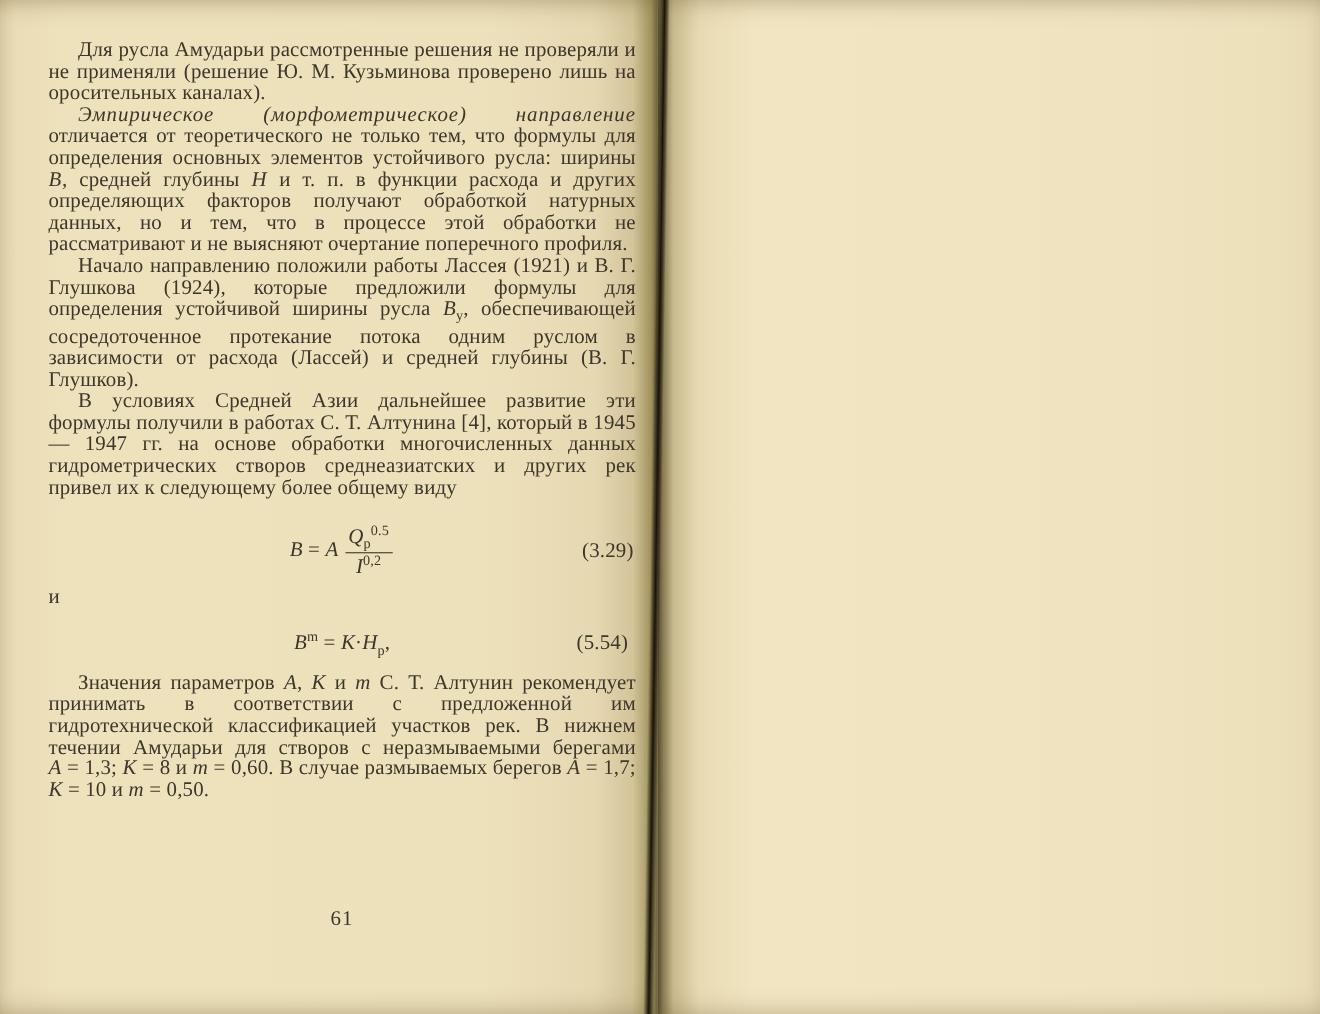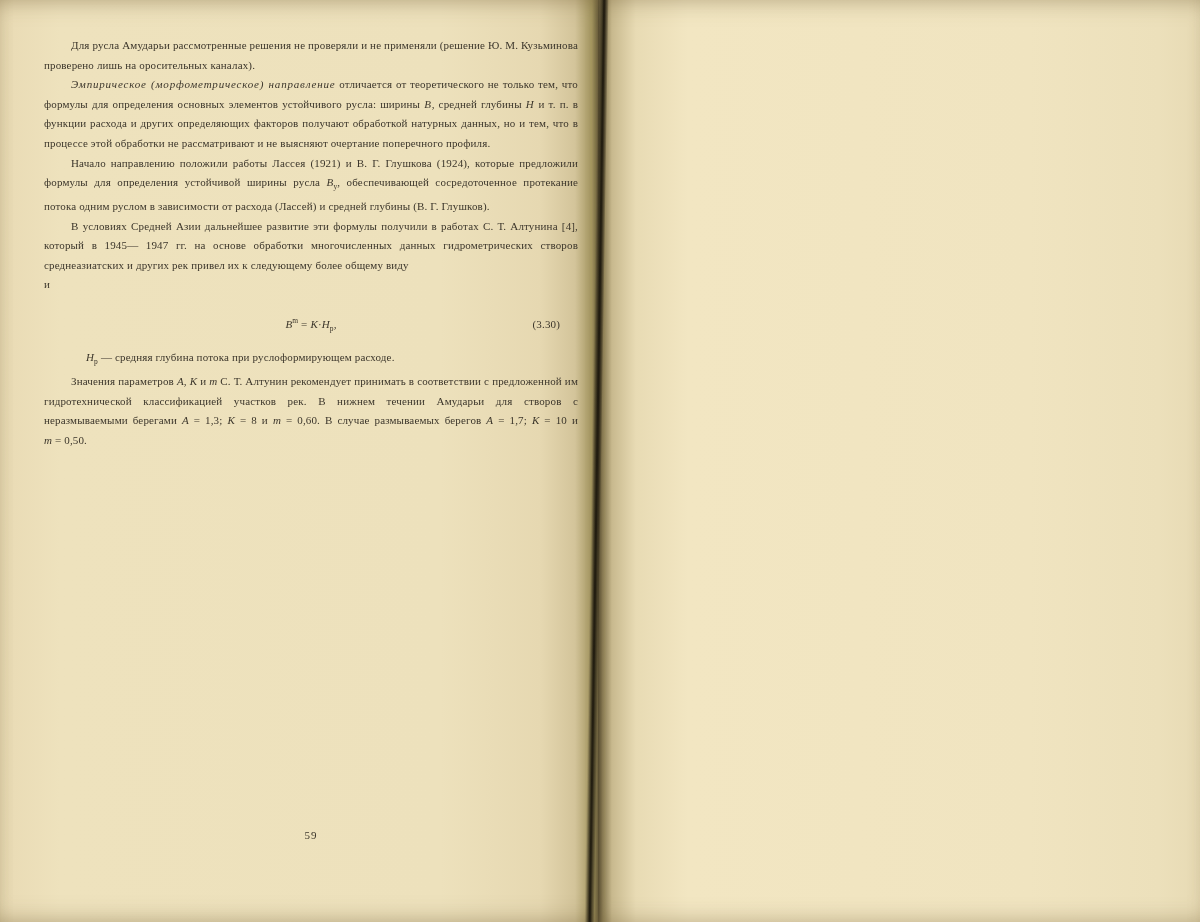--- a/index.html
+++ b/index.html
@@ -39,36 +39,36 @@
   }
   .gutter{
     position:absolute;top:-6px;left:592px;width:9px;height:936px;
     background:linear-gradient(90deg,rgba(40,34,18,0),#2e2817 45%,#17130a 55%,rgba(60,52,30,.25));
     transform:rotate(.9deg);
     filter:blur(.4px);
   }
   
   .col{
     position:absolute;
-    font-size:11px;line-height:19.6px;
+    font-size:19px;line-height:19.6px;
     letter-spacing:.15px;
   }
   .colL{left:44px;top:36px;width:534px;height:852px;}
   .col p{margin:0;text-align:justify;}
   .col p.ind{text-indent:27px;}
   .lead-italic i{letter-spacing:.8px;}
   
   .hang1{padding-left:102px;text-indent:-102px;text-align:justify;margin:0;}
   .hang2{padding-left:102px;text-indent:-60px;text-align:justify;margin:0;}
   
   .eq{position:relative;display:block;text-align:center;margin:9px 0;}
   .eq .body{display:inline-block;vertical-align:middle;}
   .eq .eqnum{position:absolute;right:2px;top:50%;transform:translateY(-50%);}
   .eq329{margin:22px 0 6px;}
-  .eq330{margin:16px 16px 10px;}
+  .eq330{margin:16px 5px 10px;}
   .conn{margin:8px 0 6px;text-indent:0;}
   sup{font-size:68%;}
   sub{font-size:68%;}
   .fr{display:inline-flex;flex-direction:column;text-align:center;vertical-align:middle;margin:0 2px;line-height:1.15;}
   .fr .n{display:block;padding:0 3px;}
   .fr .d{display:block;border-top:1px solid var(--ink);padding:0 3px;}
   
   .pagenoL{position:absolute;bottom:42px;left:0;width:100%;text-align:center;letter-spacing:1px;}
 </style>
 </head>
@@ -76,33 +76,39 @@
 
 <div class="scan">
 
   <div class="page page-left">
     <div class="col colL">
       <p class="ind">Для русла Амударьи рассмотренные решения не проверяли и не применяли (решение Ю.&nbsp;М. Кузьминова проверено лишь на оросительных каналах).</p>
       <p class="ind lead-italic"><i>Эмпирическое (морфометрическое) направление</i> отличается от теоретического не только тем, что формулы для определения основных элементов устойчивого русла: ширины <i>B</i>, средней глубины <i>H</i> и т.&nbsp;п. в функции расхода и других определяющих факторов получают обработкой натурных данных, но и тем, что в процессе этой обработки не рассматривают и не выясняют очертание поперечного профиля.</p>
       <p class="ind">Начало направлению положили работы Лассея (1921) и В.&nbsp;Г. Глушкова (1924), которые предложили формулы для определения устойчивой ширины русла <i>B</i><sub>у</sub>, обеспечивающей сосредоточенное протекание потока одним руслом в зависимости от расхода (Лассей) и средней глубины (В.&nbsp;Г. Глушков).</p>
       <p class="ind">В условиях Средней Азии дальнейшее развитие эти формулы получили в работах С.&nbsp;Т. Алтунина [4], который в 1945— 1947&nbsp;гг. на основе обработки многочисленных данных гидрометрических створов среднеазиатских и других рек привел их к следующему более общему виду</p>
 
+      <div class="eq eq329">
+        <span class="body"><i>B</i> = <i>A</i> <span class="fr">
+              <span class="n"><i>Q</i><sub>р</sub><sup>0.5</sup></span>
+              <span class="d"><i>I</i><sup>0,2</sup></span>
+            </span></span>
+        <span class="eqnum">(3.29)</span>
+      </div>
 
       <p class="conn">и</p>
 
       <div class="eq eq330">
         <span class="body"><i>B</i><sup>m</sup> = <i>K</i>·<i>H</i><sub>р</sub>,</span>
-        <span class="eqnum">(3.30)</span>
+        <span class="eqnum">(5.54)</span>
       </div>
 
-      <p class="hang2"><i>H</i><sub>р</sub> — средняя глубина потока при руслоформирующем расходе.</p>
 
       <p class="ind">Значения параметров <i>A</i>, <i>K</i> и <i>m</i> С.&nbsp;Т. Алтунин рекомендует принимать в соответствии с предложенной им гидротехнической классификацией участков рек. В нижнем течении Амударьи для створов с неразмываемыми берегами <i>A</i>&nbsp;=&nbsp;1,3; <i>K</i>&nbsp;=&nbsp;8 и <i>m</i>&nbsp;=&nbsp;0,60. В случае размываемых берегов <i>A</i>&nbsp;=&nbsp;1,7; <i>K</i>&nbsp;=&nbsp;10 и <i>m</i>&nbsp;=&nbsp;0,50.</p>
 
-      <div class="pagenoL">59</div>
+      <div class="pagenoL">61</div>
     </div>
   </div>
 
   <div class="page page-right">
     
   </div>
 
   <div class="gutter"></div>
 
 </div>

